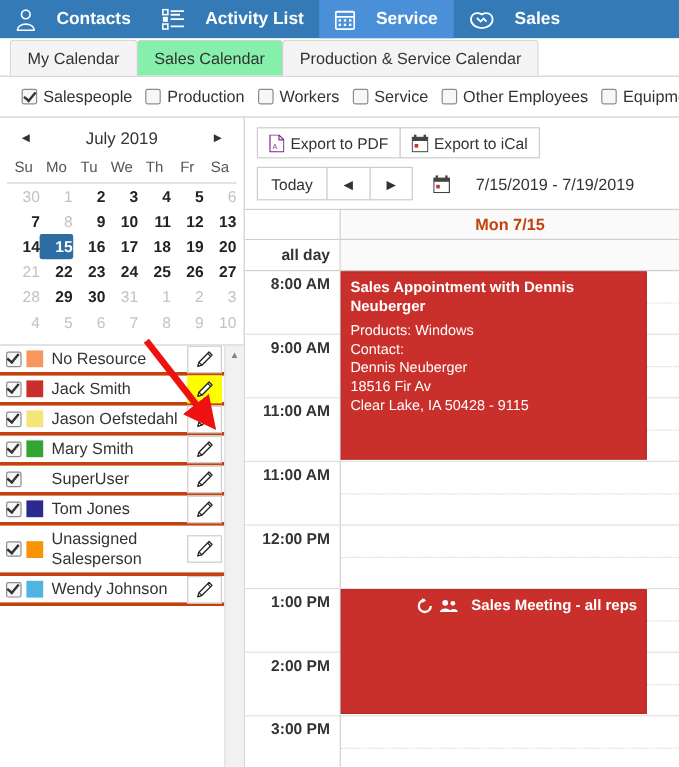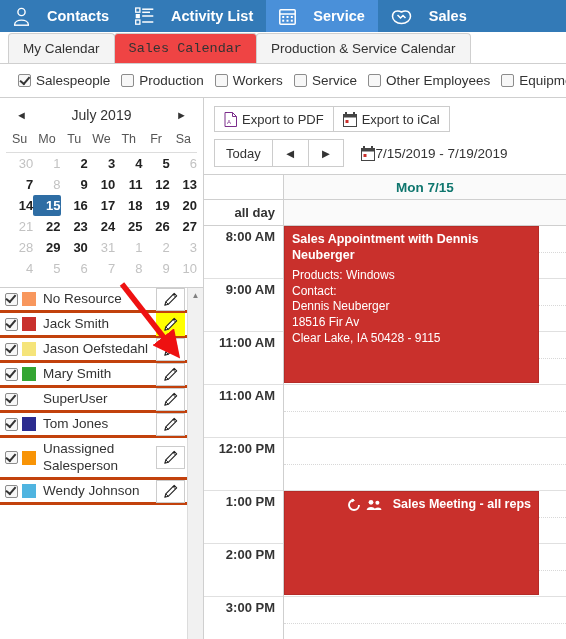--- a/index.html
+++ b/index.html
@@ -52,21 +52,21 @@
     font-size: 13.5px;
     color: #333333;
     background: #f4f4f4;
     border: 1px solid #cfcfcf;
     border-bottom: none;
     border-radius: 4px 4px 0 0;
     margin-right: -1px;
     white-space: nowrap;
     cursor: pointer;
   }
-  .tab.active { background: #ef4444; position: relative; z-index: 2; font-family: Liberation Mono, monospace; }
+  .tab.active { background: #86efac; position: relative; z-index: 2; }
 
   
   #filterbar {
     height: 34px;
     border-bottom: 1px solid #cfcfcf;
     display: flex;
     align-items: center;
     padding-left: 18px;
     gap: 11px;
     overflow: hidden;
@@ -176,31 +176,31 @@
     margin-right: -1px;
   }
   #toolbar2 { display: flex; align-items: center; padding: 7px 8px 7px 10px; gap: 0; }
   .nav-btn {
     height: 28px; min-width: 34px; padding: 0 11px;
     border: 1px solid #cccccc; background: #ffffff;
     display: flex; align-items: center; justify-content: center;
     font-size: 13px; color: #333; cursor: pointer; margin-right: -1px;
   }
   #daterange {
-    display: flex; align-items: center; gap: 0;
+    display: flex; align-items: center; gap: 21px;
     margin-left: 18px; font-size: 13.5px; color: #333;
   }
 
   
   #agenda { flex: 1; display: flex; flex-direction: column; border-top: 1px solid #cfcfcf; overflow: hidden; }
   #ag-head { display: flex; height: 25px; border-bottom: 1px solid #cfcfcf; background: #fafafa; }
   .gutter { width: 80px; flex: none; border-right: 1px solid #cfcfcf; background: #ffffff; }
   #ag-head .daycol {
     flex: 1; display: flex; align-items: center; justify-content: center;
-    font-size: 13.5px; font-weight: bold; color: #0f766e;
+    font-size: 13.5px; font-weight: bold; color: #c2410c;
   }
   #ag-allday { display: flex; height: 26px; border-bottom: 1px solid #cfcfcf; }
   #ag-allday .gutter {
     display: flex; align-items: center; justify-content: flex-end;
     padding-right: 8px; font-size: 13px; font-weight: bold; color: #333;
   }
   #ag-allday .daycol { flex: 1; background: #fafafa; }
   #ag-body { flex: 1; position: relative; display: flex; overflow: hidden; }
   #ag-gutter { width: 80px; flex: none; border-right: 1px solid #cfcfcf; }
   .slot {

